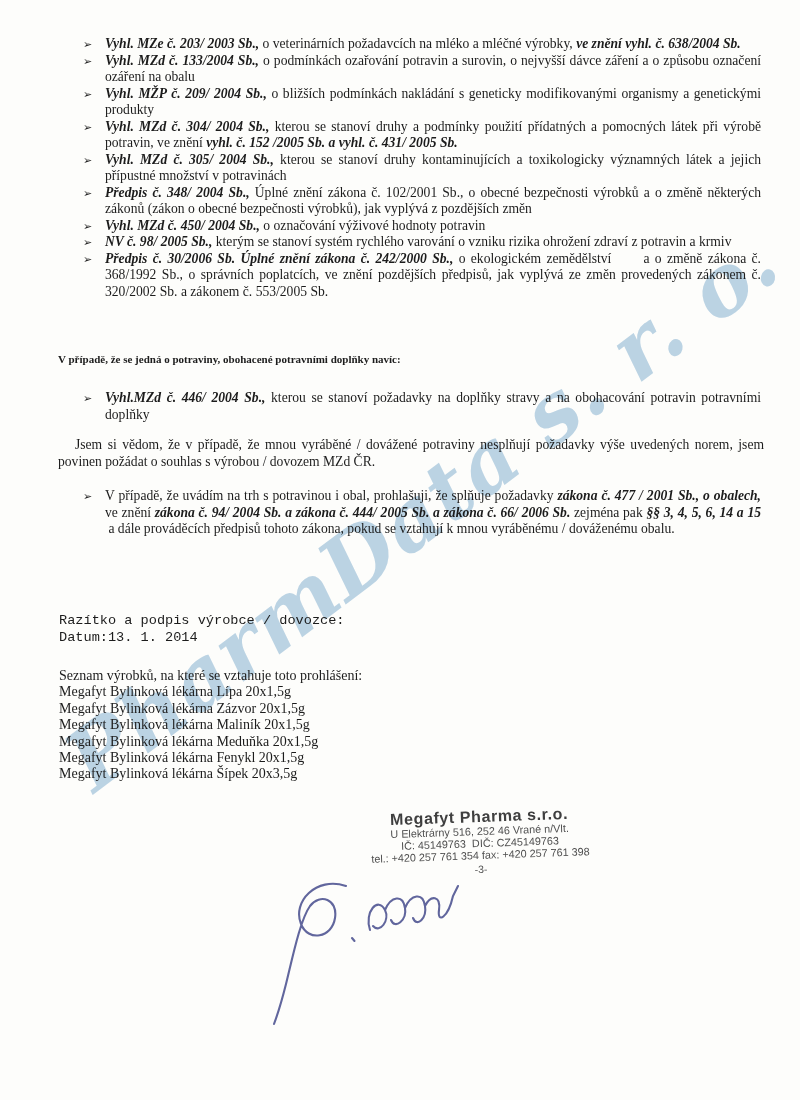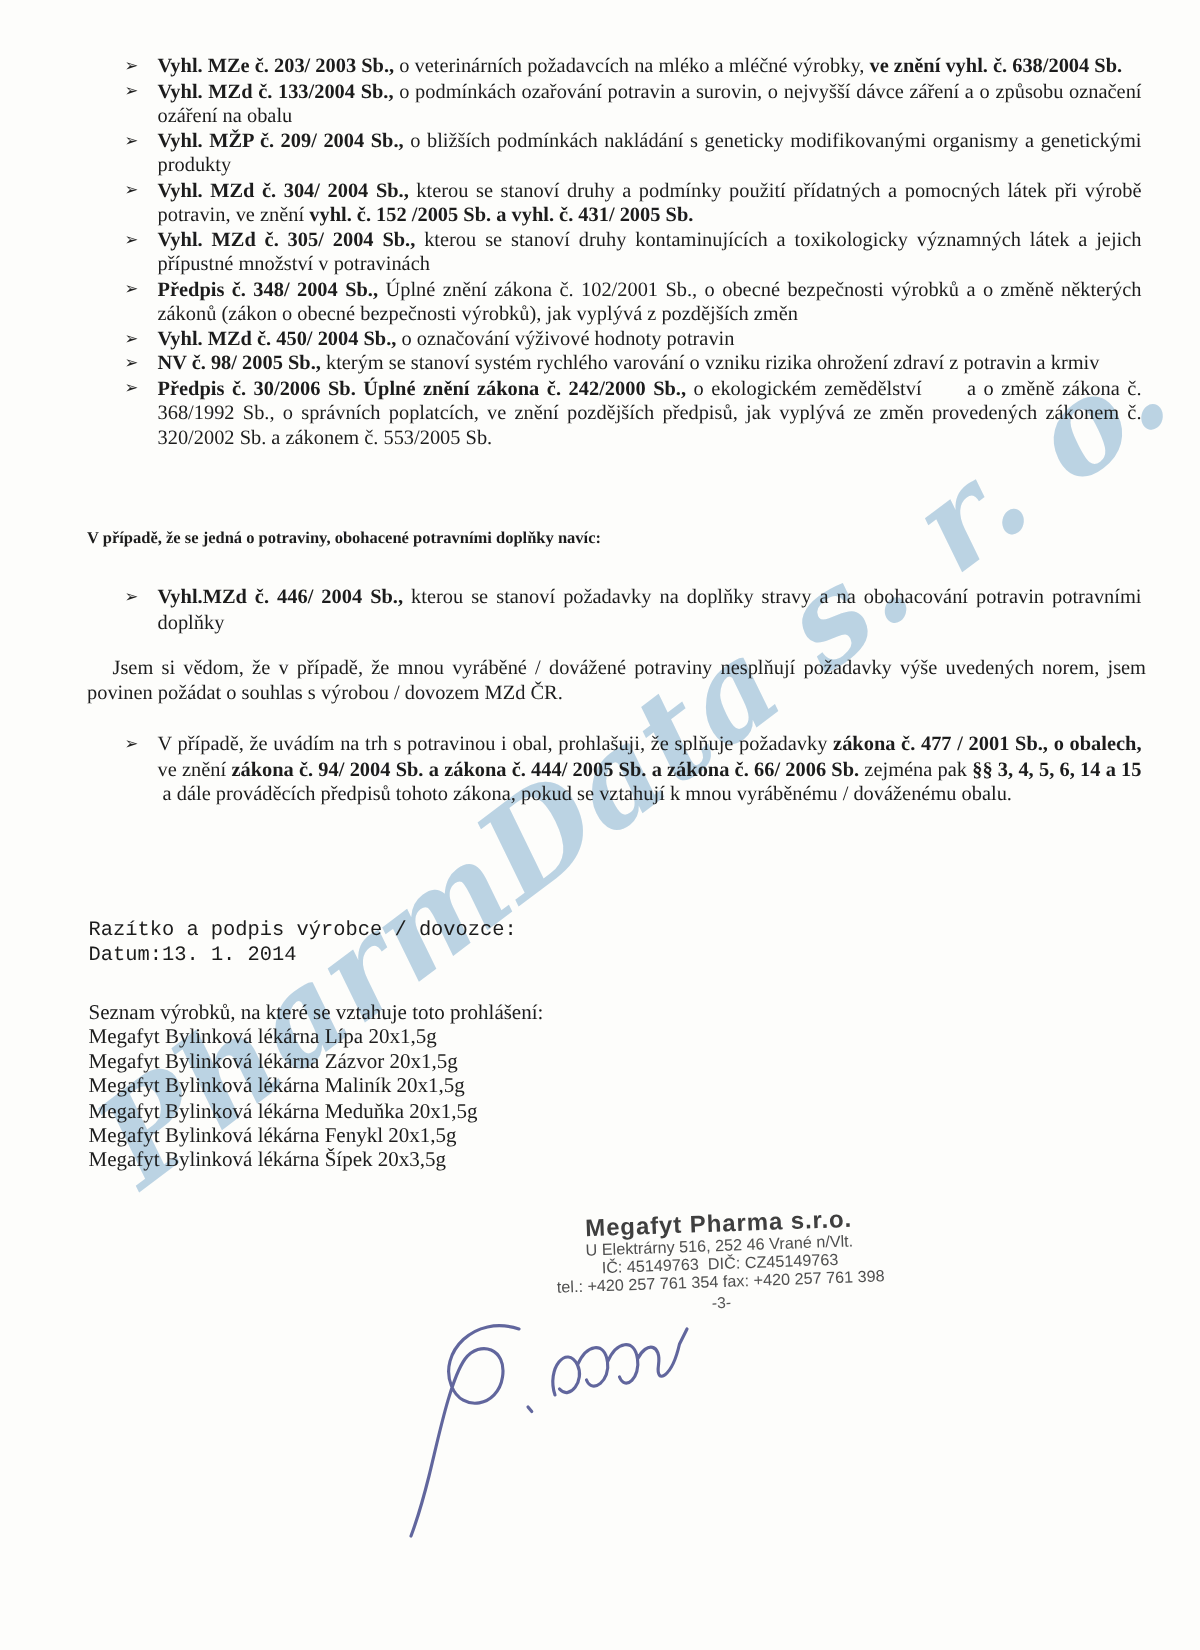--- a/index.html
+++ b/index.html
@@ -28,21 +28,21 @@
     white-space:nowrap;
     z-index:1;
     pointer-events:none;
     user-select:none;
   }
   .content{position:absolute;inset:0;z-index:2;}
   .list{position:absolute;font-size:13.6px;line-height:16.5px;}
   .li{display:flex;}
   .bullet{flex:0 0 22px;font-size:11px;line-height:16.5px;color:#222;}
   .li-text{flex:1 1 auto;text-align:justify;}
-  .b{font-weight:bold;}
+  .b{font-weight:bold;font-style:italic;}
   .heading{position:absolute;font-size:11px;font-weight:bold;line-height:17px;}
   .para{
     position:absolute;margin:0;
     font-size:13.6px;line-height:16.5px;
     text-align:justify;text-indent:17px;
   }
   .stampsig{position:absolute;font-size:13.6px;line-height:17px;}
   .dateval{}
   .products{position:absolute;font-size:14px;line-height:16.4px;}
   .product-line{white-space:nowrap;}

